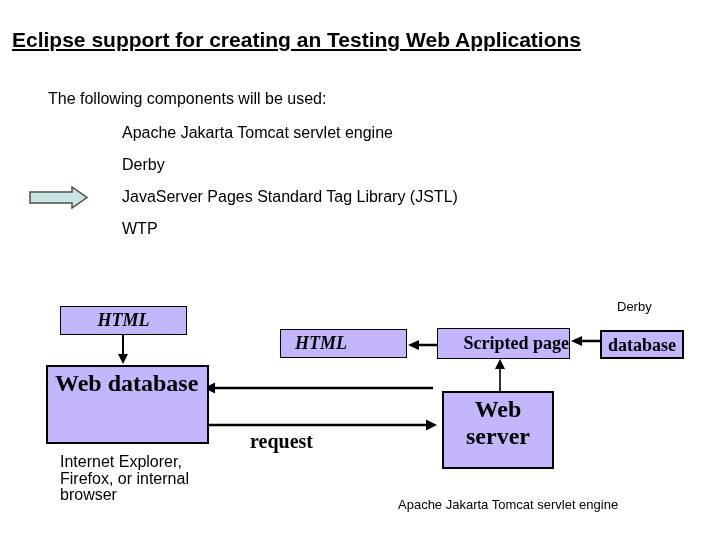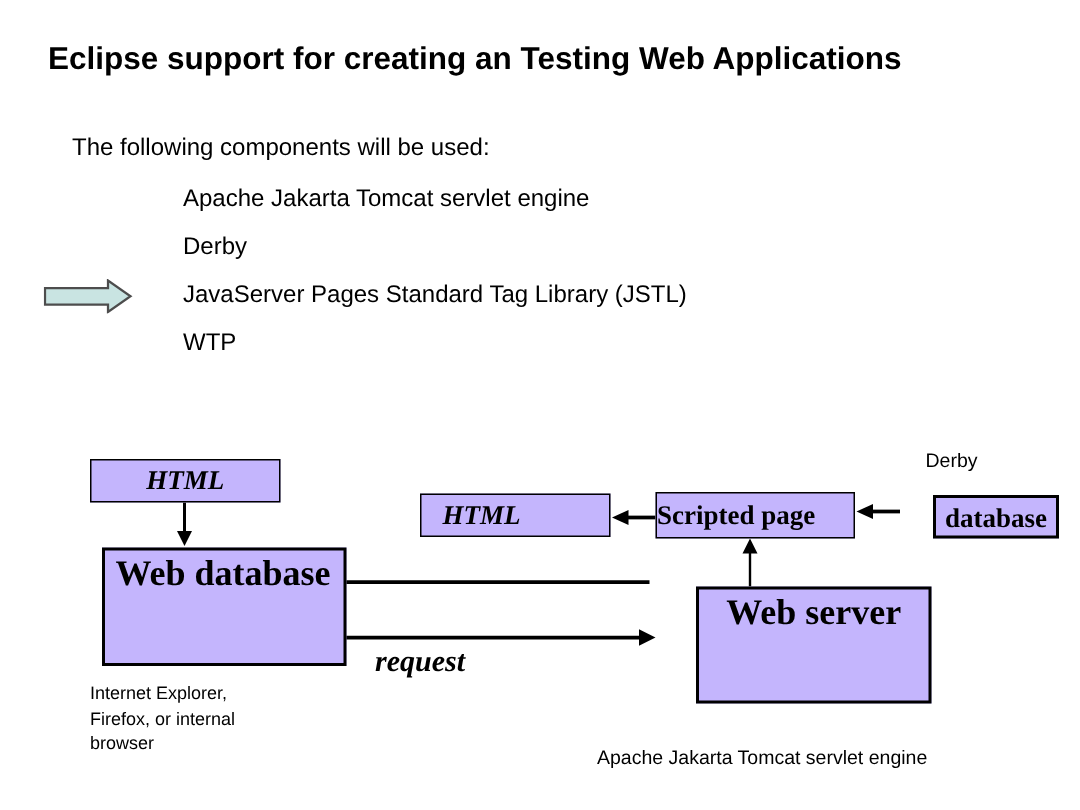--- a/index.html
+++ b/index.html
@@ -1,47 +1,47 @@
 <!DOCTYPE html>
 <html><head>
 <meta charset="utf-8">
 <style>
   html,body{margin:0;padding:0;background:#fff;}
   #slide{
     position:relative;width:720px;height:540px;background:#fff;overflow:hidden;
     font-family:"Liberation Sans",sans-serif;color:#000;
   }
   .abs{position:absolute;}
-  #title{left:32px;top:28px;font-size:21px;font-weight:bold;letter-spacing:0px;white-space:nowrap;}
+  #title{left:12px;top:28px;font-size:21px;font-weight:bold;letter-spacing:0px;white-space:nowrap;text-decoration:underline;}
   #intro{left:48px;top:90px;font-size:16px;white-space:nowrap;text-align:center;}
   .list-item{left:122px;font-size:16px;white-space:nowrap;}
   #item-0{top:124px;}
   #item-1{top:156px;}
   #item-2{top:188px;}
   #item-3{top:220px;}
   #pointer-arrow{left:29px;top:186px;}
 
   .dbox{
     position:absolute;background:#c4b5fd;border:1px solid #000;box-sizing:border-box;
     font-family:"Liberation Serif",serif;font-weight:bold;
   }
-  .dbox.thick{border-width:2px;margin-left:22px;}
+  .dbox.thick{border-width:2px;}
   #box-html-left{left:60px;top:306px;width:127px;height:29px;font-size:18px;font-style:italic;text-align:center;line-height:27px;}
   #box-web-browser{left:46px;top:365px;width:163px;height:79px;font-size:24px;padding:3px 0 0 7px;}
   #box-html-mid{left:280px;top:329px;width:127px;height:29px;font-size:18px;font-style:italic;padding-left:14px;line-height:27px;}
-  #box-scripted{left:437px;top:328px;width:133px;height:31px;font-size:18px;text-align:left;line-height:28px;}
+  #box-scripted{left:437px;top:328px;width:133px;height:31px;font-size:18px;text-align:right;line-height:28px;}
   #box-database{left:600px;top:330px;width:84px;height:29px;font-size:18px;text-align:center;line-height:26px;}
-  #box-web-server{left:442px;top:391px;width:157px;height:78px;font-size:24px;text-align:center;padding-top:3px;}
+  #box-web-server{left:442px;top:391px;width:112px;height:78px;font-size:24px;text-align:center;padding-top:3px;}
 
   .small-label{font-size:13px;line-height:16px;white-space:pre-line;}
   #jstl-label{left:440px;top:268px;}
   #derby-label{left:617px;top:299px;}
-  #browser-caption{left:60px;top:454px;font-size:12px;line-height:16.5px;white-space:pre-line;}
+  #browser-caption{left:60px;top:454px;font-size:16px;line-height:16.5px;white-space:pre-line;}
   #tomcat-caption{left:398px;top:497px;font-size:13px;white-space:nowrap;}
-  #request-label{left:250px;top:430px;font-family:"Liberation Serif",serif;font-weight:bold;font-size:20px;font-style:italic;}
+  #request-label{left:250px;top:430px;font-family:"Liberation Serif",serif;font-weight:bold;font-size:20px;}
 
   #connector-layer{left:0;top:0;pointer-events:none;}
 </style>
 </head>
 <body>
 
 <div id="slide">
 
   <div id="title" class="abs">Eclipse support for creating an Testing Web Applications</div>
   <div id="intro" class="abs">The following components will be used:</div>

